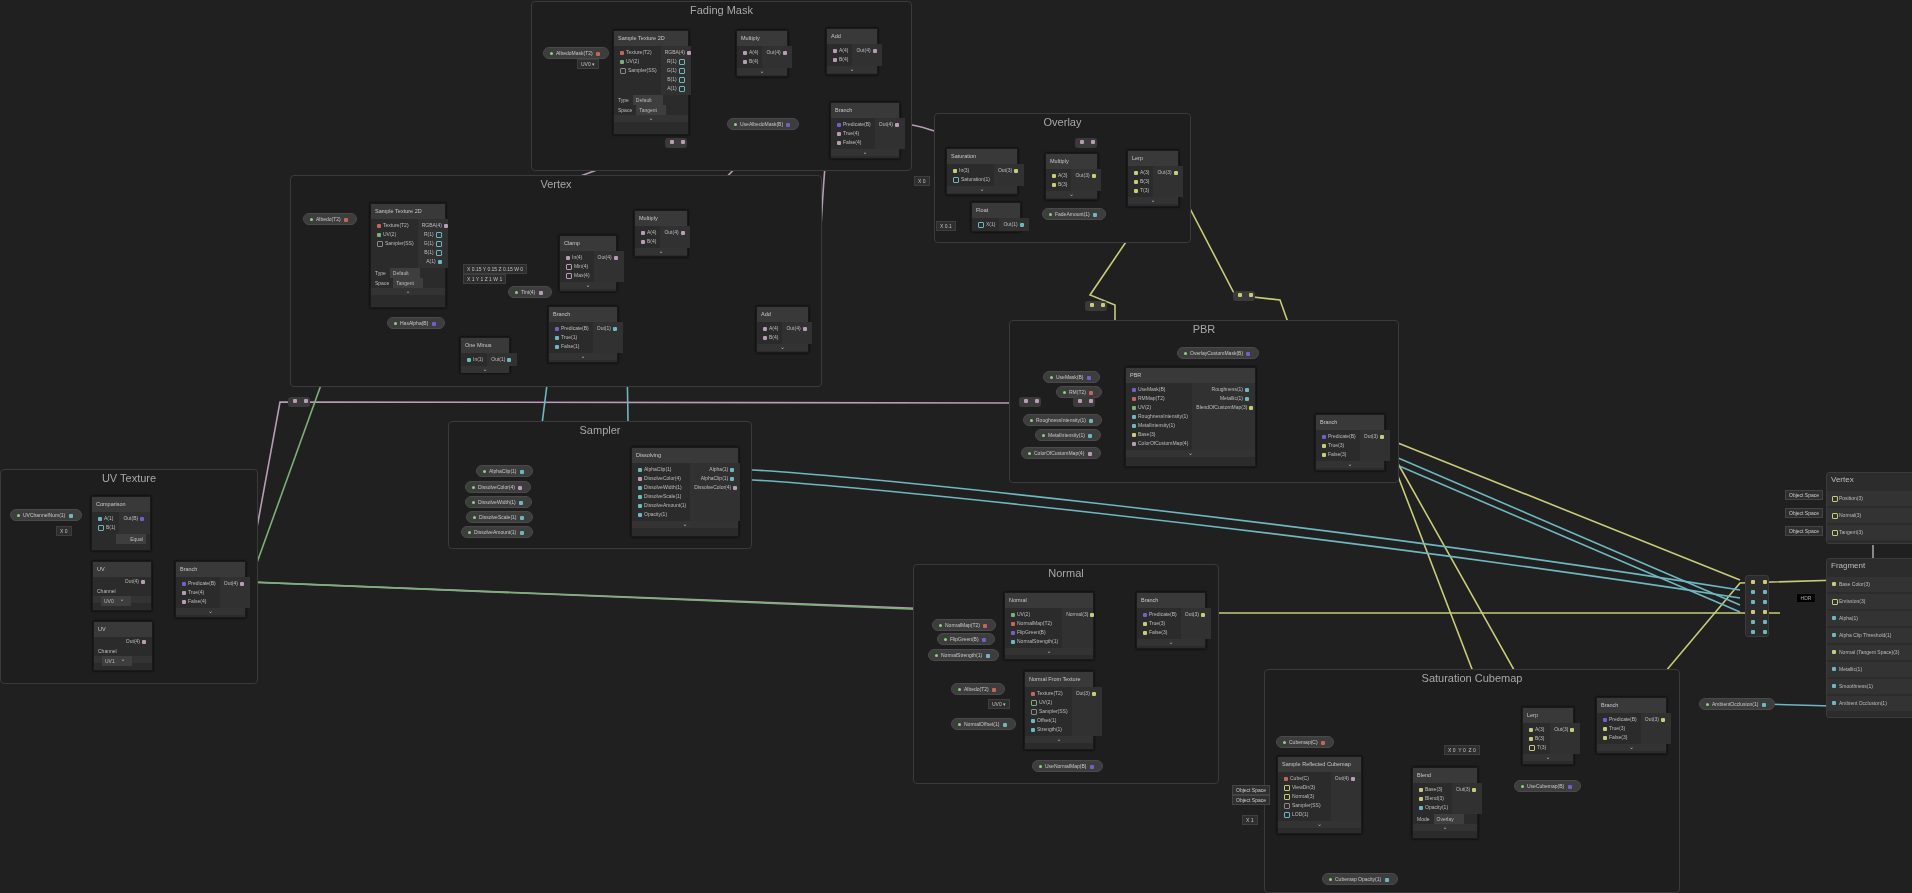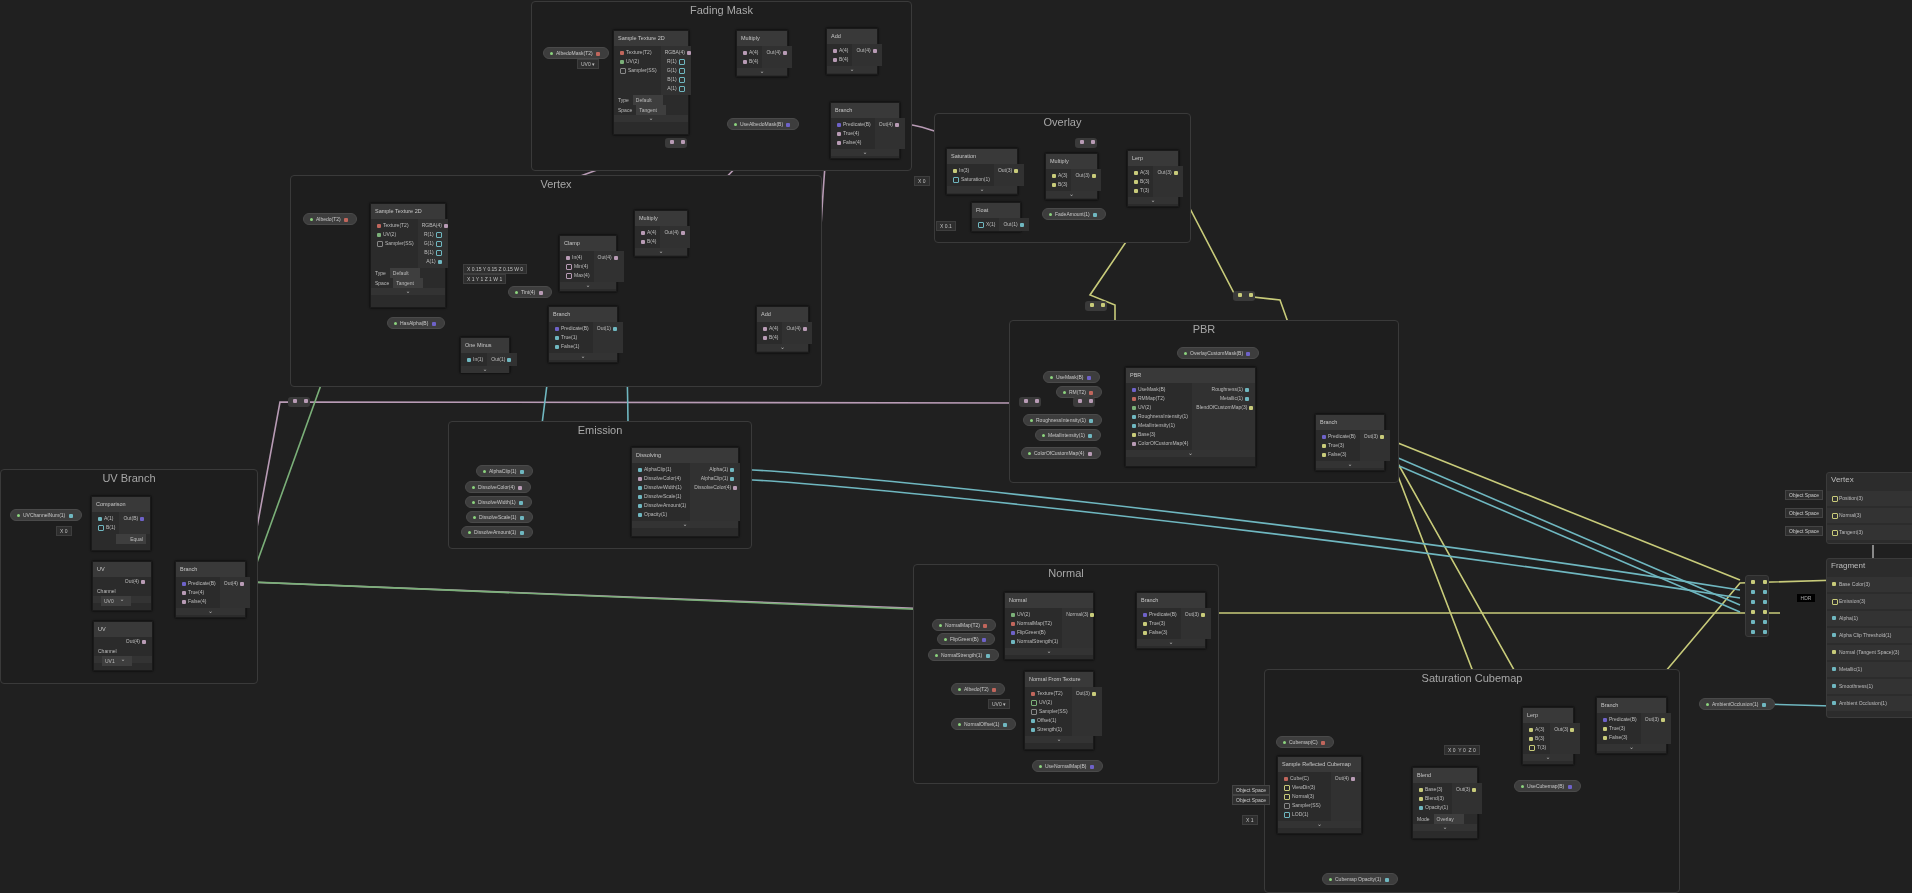--- a/index.html
+++ b/index.html
@@ -137,24 +137,24 @@
 <div class="group" style="left:290px;top:175px;width:532px;height:212px;">
   <div class="group-title">Vertex</div>
 </div>
 <div class="group" style="left:934px;top:113px;width:257px;height:130px;">
   <div class="group-title">Overlay</div>
 </div>
 <div class="group" style="left:1009px;top:320px;width:390px;height:163px;">
   <div class="group-title">PBR</div>
 </div>
 <div class="group" style="left:448px;top:421px;width:304px;height:128px;">
-  <div class="group-title">Emission</div>
+  <div class="group-title">Sampler</div>
 </div>
 <div class="group" style="left:0px;top:469px;width:258px;height:215px;">
-  <div class="group-title">UV Branch</div>
+  <div class="group-title">UV Texture</div>
 </div>
 <div class="group" style="left:913px;top:564px;width:306px;height:220px;">
   <div class="group-title">Normal</div>
 </div>
 <div class="group" style="left:1264px;top:669px;width:416px;height:224px;">
   <div class="group-title">Saturation Cubemap</div>
 </div>
 
 <div class="prop" style="left:543px;top:47px;">
   <span class="g"></span><span>AlbedoMask(T2)</span>

